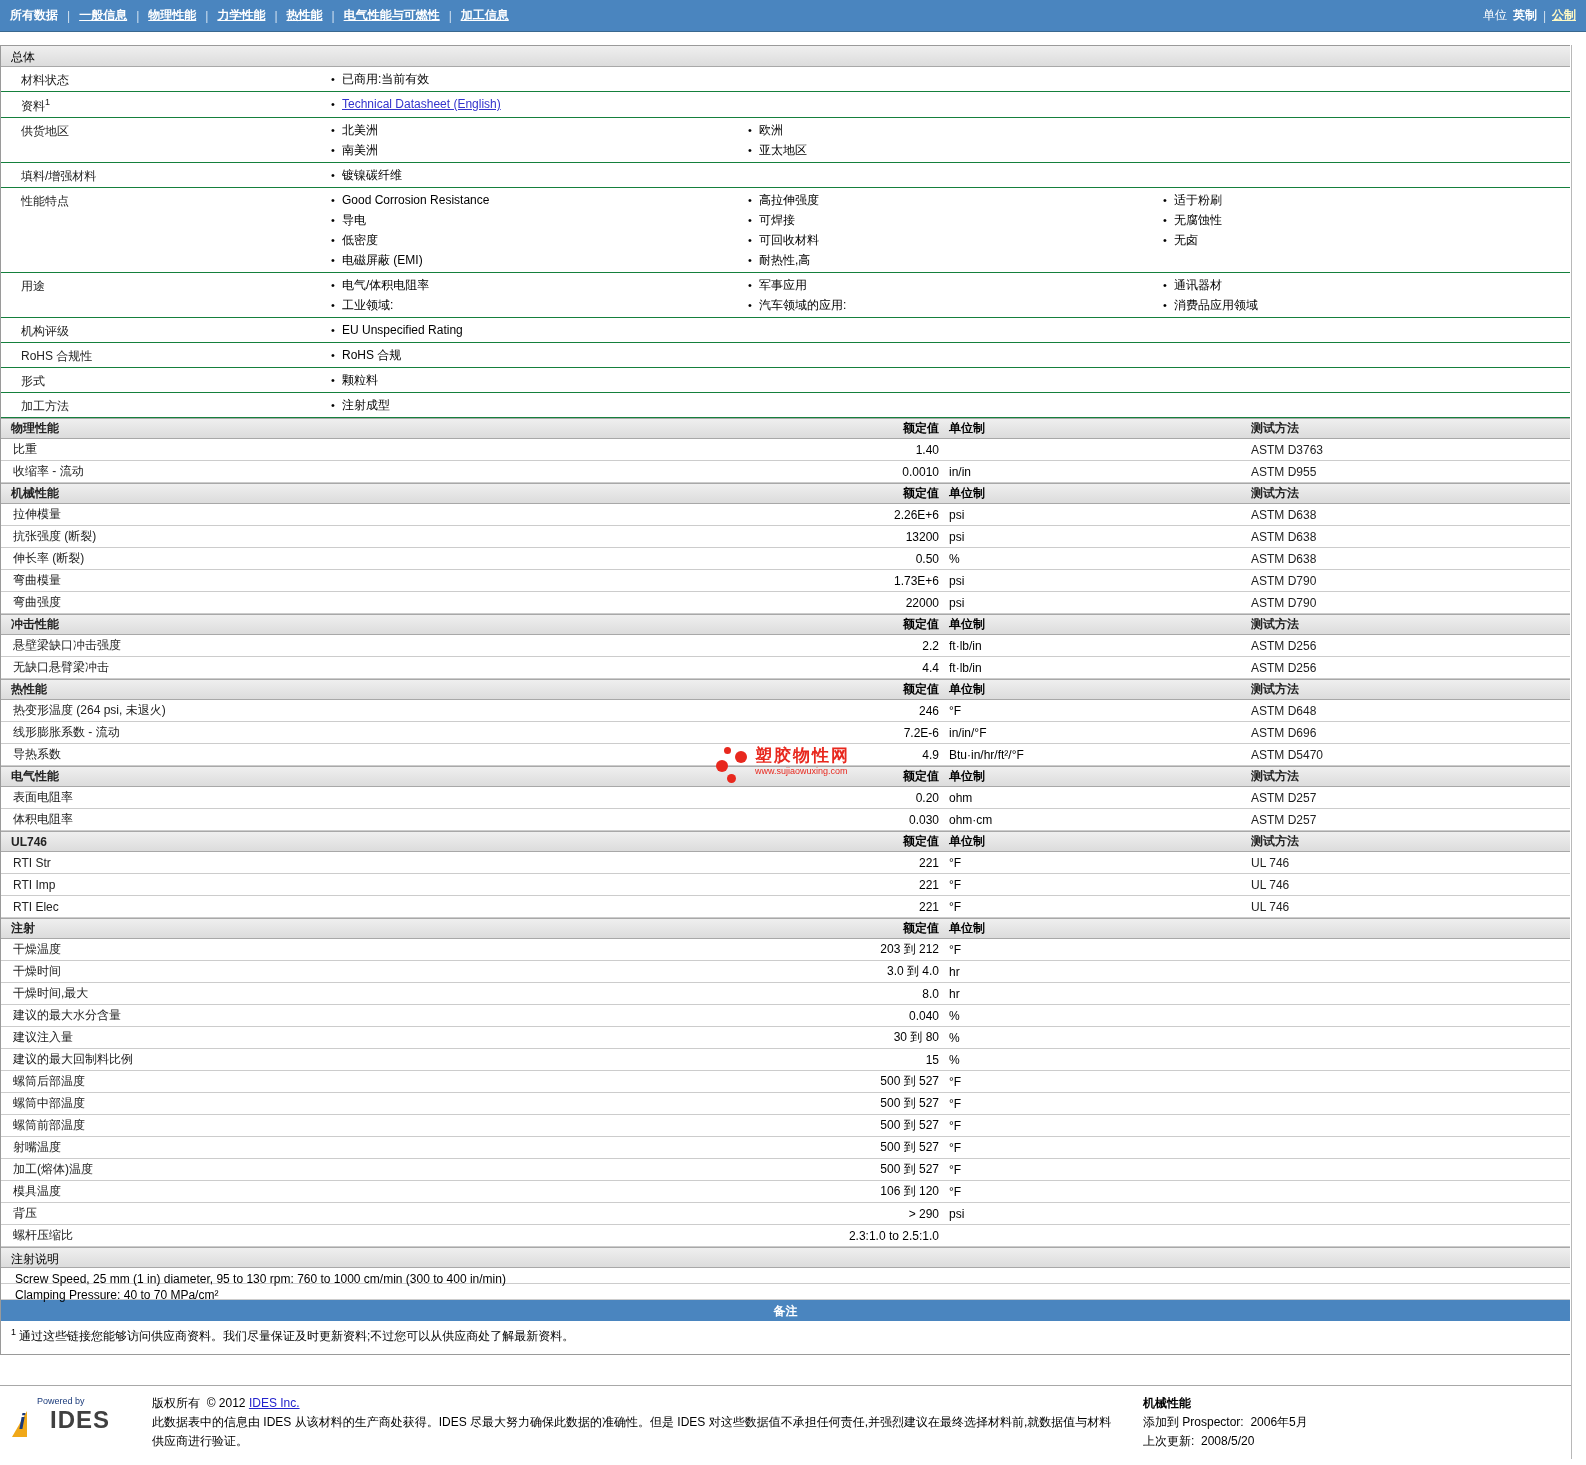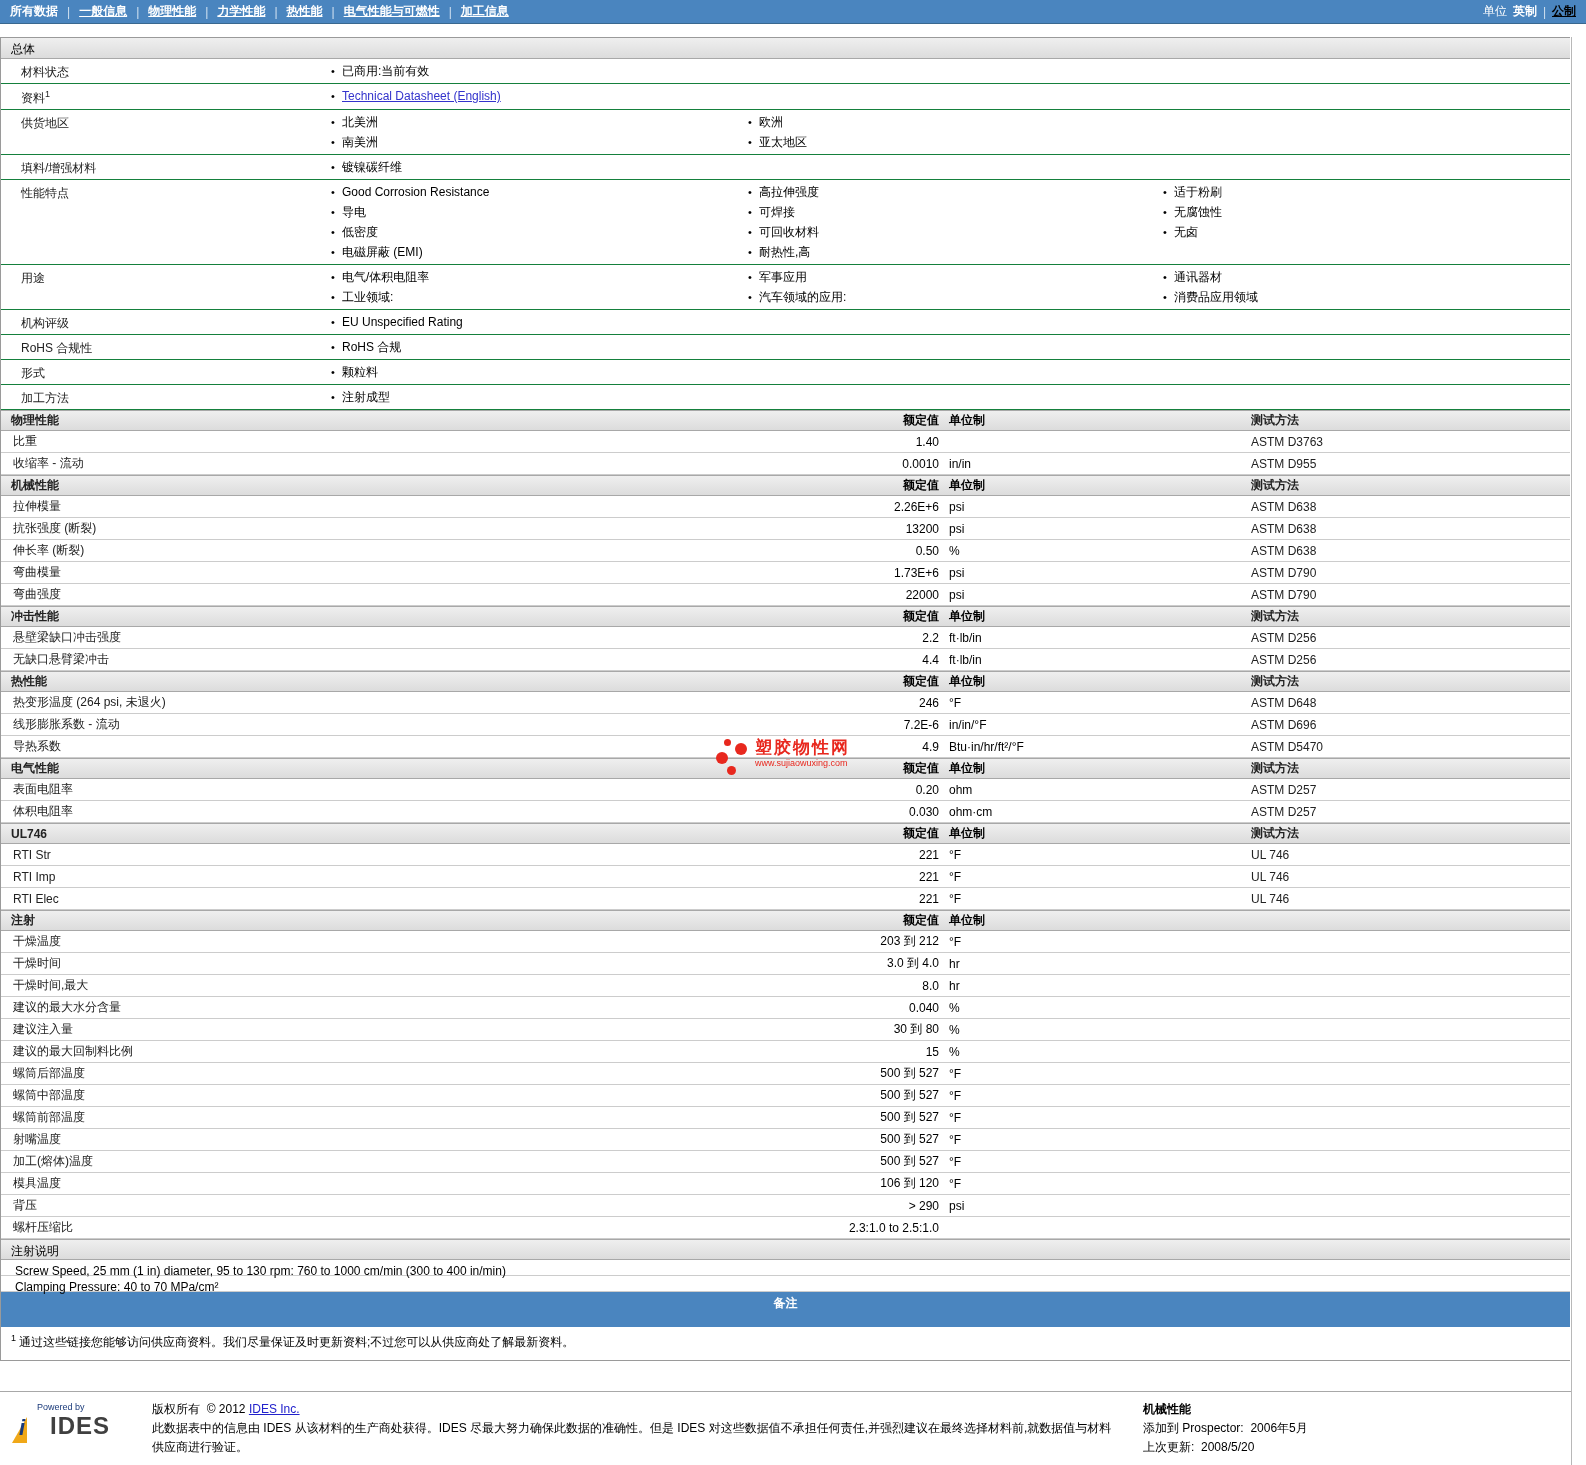--- a/index.html
+++ b/index.html
@@ -4,32 +4,32 @@
 <style>
   * { box-sizing: border-box; }
   html,body { margin:0; padding:0; background:#fff; }
   body {
     width:1586px; height:1465px; overflow:hidden;
     font-family:"Liberation Sans","DejaVu Sans",sans-serif;
     font-size:12px; color:#000;
   }
   
   .topnav{
-    height:24px; background:#4a85bf; border-bottom:1px solid #39688f;
+    height:32px; background:#4a85bf; border-bottom:1px solid #39688f;
     display:flex; align-items:center; justify-content:space-between;
     padding:0 10px; color:#fff;text-align:right;
   }
   .nav-links{ display:flex; align-items:center; gap:9px; }
   .nav-link{ color:#fff; font-weight:bold; text-decoration:underline; cursor:pointer; white-space:nowrap; }
   .nav-link.active{ text-decoration:none; }
   .nav-sep{ color:#cfe0f0; }
   .unit-box{ display:flex; align-items:center; gap:6px; }
   .unit-label{ color:#fff; }
   .unit-current{ font-weight:bold; }
-  .unit-alt{ color:#000000; font-weight:bold; text-decoration:underline; cursor:pointer; }
+  .unit-alt{ color:#fef9c3; font-weight:bold; text-decoration:underline; cursor:pointer; }
 
   
   .page{ width:1572px; border-right:1px solid #b8b8b8; padding-bottom:2px; }
   .content{
     margin:13px 0 0 0; width:1570px;
     border:1px solid #9a9a9a; border-right:none;
     position:relative; background:#fff;
   }
   .sec-header{
     background:linear-gradient(#efefef,#dcdcdc);
@@ -64,21 +64,21 @@
     border-top:1px solid #a8a8a8; border-bottom:1px solid #a8a8a8;
   }
   .phead .pname{ padding-left:10px; }
 
   
   .nrow{ border-bottom:1px solid #ccc; padding:4px 0 4px 14px; height:16px; }
 
   
   .remark-bar{
     background:#4a85bf; color:#fff; font-weight:bold;
-    text-align:center; padding:3px 16px; height:35px;
+    text-align:center; padding:3px 16px; height:21px;
   }
   .footnote{ padding:6px 10px 9px 10px; }
   .footnote sup{ font-size:9px; margin-right:3px; }
 
   
   .watermark{ position:absolute; left:712px; top:700px; display:flex; gap:4px; align-items:flex-start; pointer-events:none; }
   .wm-dots{ position:relative; width:38px; height:40px; }
   .wm-dots i{ position:absolute; border-radius:50%; background:#e8281e; }
   .wm-d1{ width:7px; height:7px; left:11px; top:1px; }
   .wm-d2{ width:12px; height:12px; left:22px; top:5px; }

